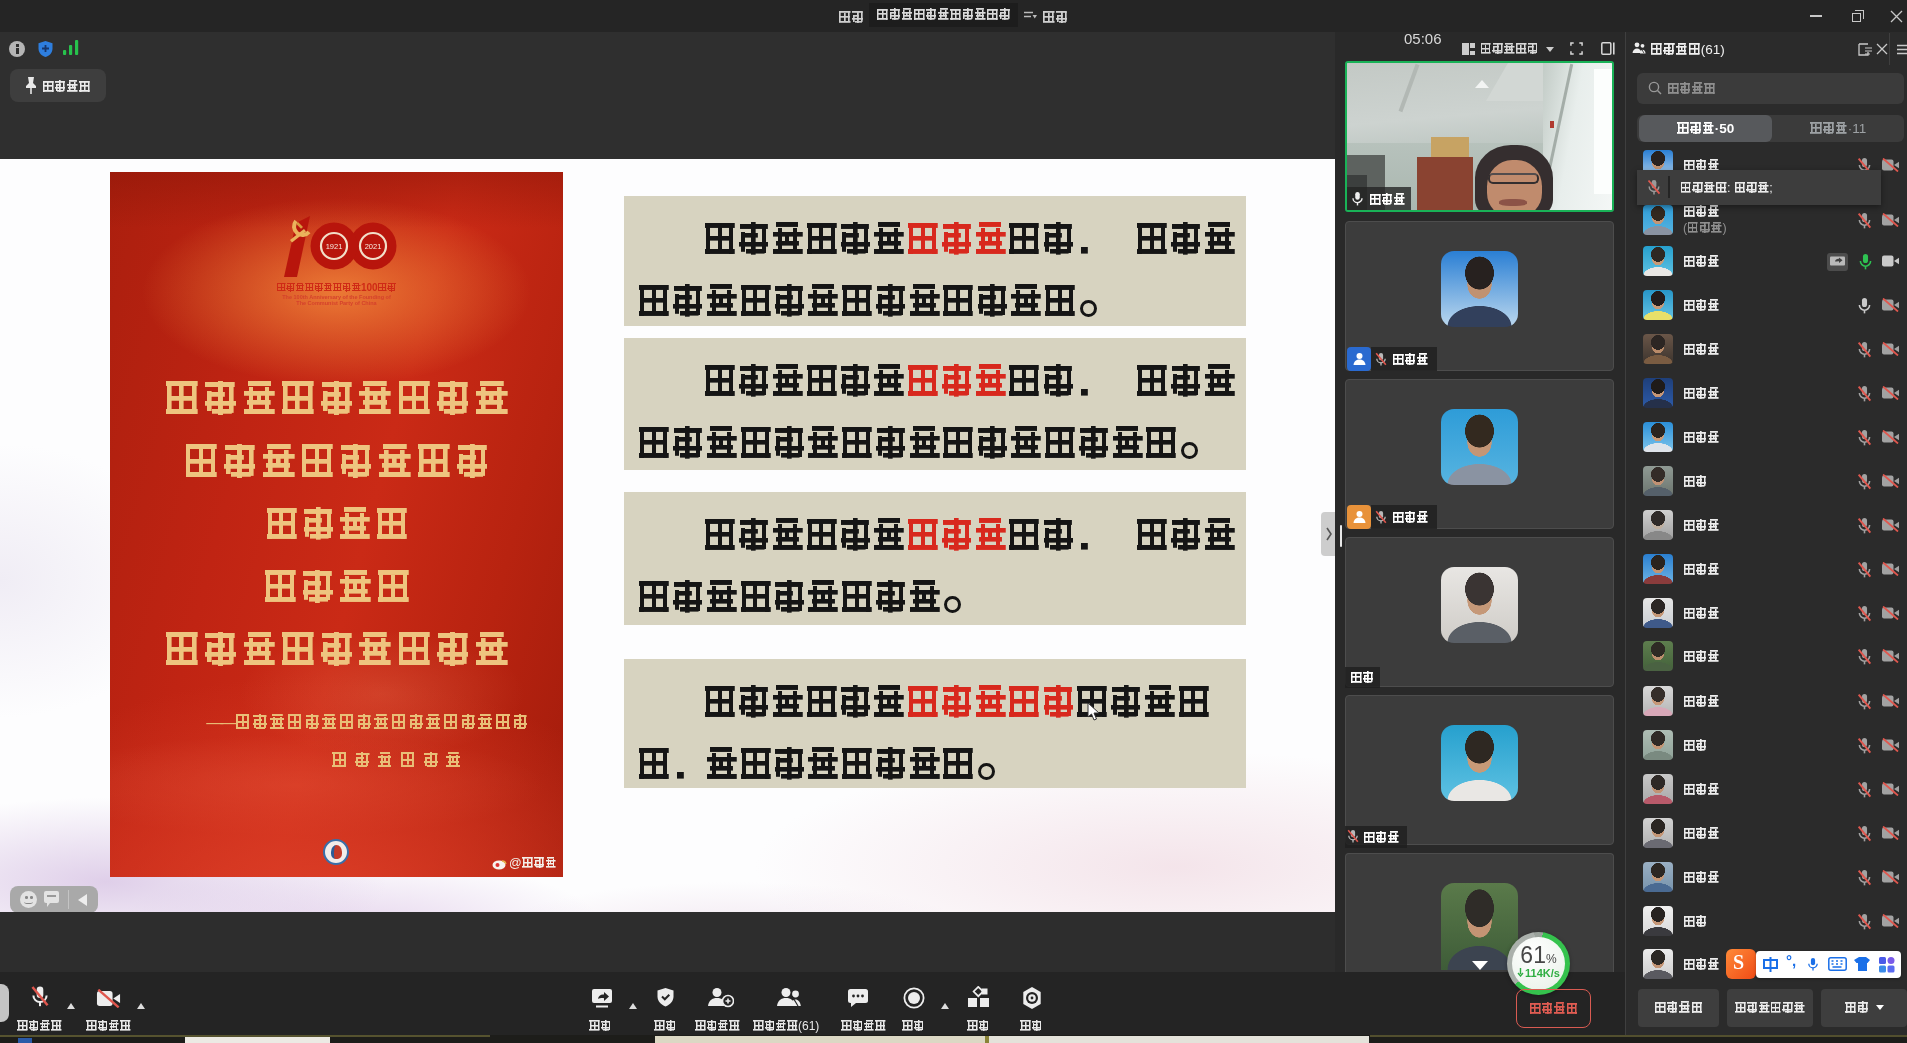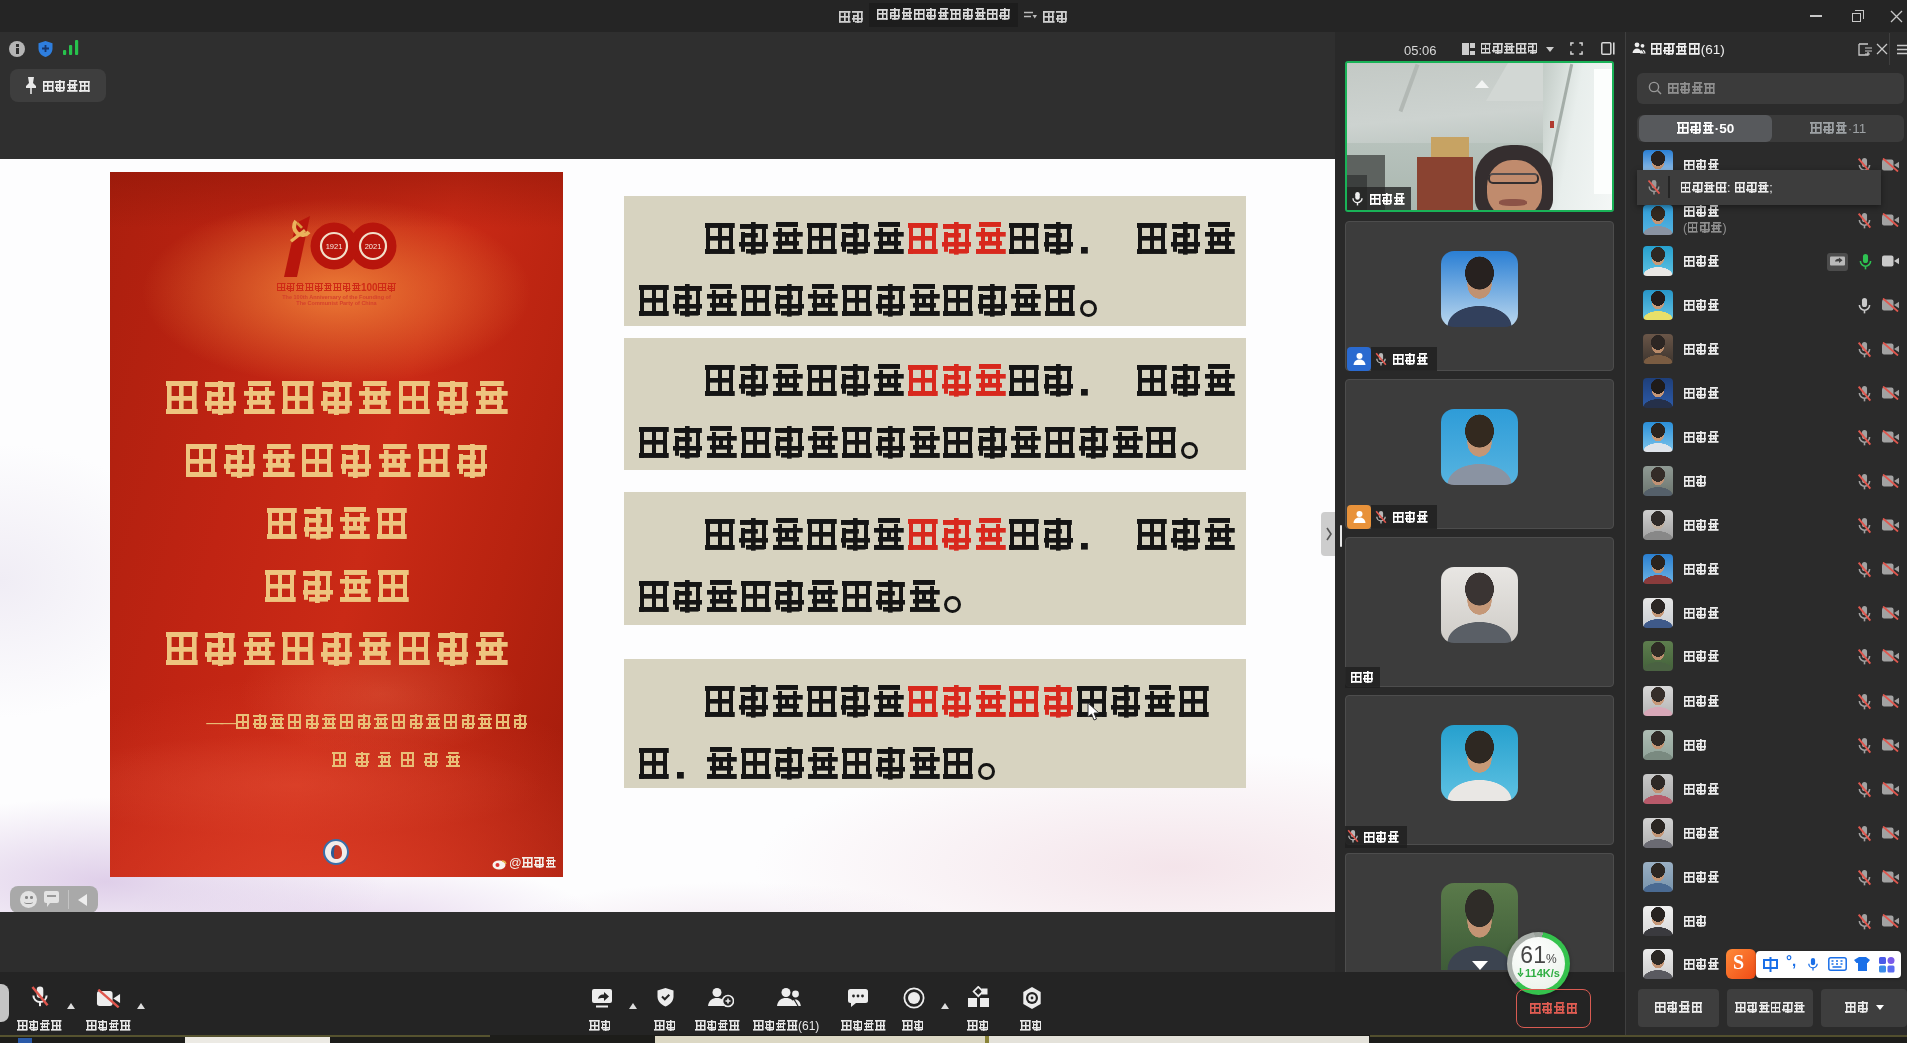--- a/index.html
+++ b/index.html
@@ -143,21 +143,21 @@
 <div class="ab" style="left:24px;top:900px;width:9px;height:4px;border-bottom:1.5px solid #888;border-radius:50%"></div>
 <div class="ab" style="left:44px;top:891px;width:15px;height:12px;background:#e3e3e3;border-radius:2px"></div>
 <div class="ab" style="left:47px;top:903px;width:0;height:0;border-left:3px solid #e3e3e3;border-bottom:4px solid transparent"></div>
 <div class="ab" style="left:47px;top:895px;width:9px;height:2px;background:#999"></div>
 <div class="ab" style="left:68px;top:890px;width:1px;height:19px;background:#c4c4c4"></div>
 <div class="ab" style="left:78px;top:894px;width:0;height:0;border-top:6px solid transparent;border-bottom:6px solid transparent;border-right:9px solid #ededed"></div>
 <div class="ab" style="left:-8px;top:984px;width:17px;height:38px;background:#c4c4c4;border-radius:8px;z-index:5"></div>
 <div class="ab" style="left:0;top:912px;width:1335px;height:60px;background:#2d2d2d"></div>
 <div class="ab" style="left:1335px;top:32px;width:290px;height:940px;background:#292929"></div>
 <div class="ab" style="left:0;top:972px;width:1625px;height:63px;background:#242424"></div>
-<div class="ab" style="left:1404px;top:43px;color:#d8d8d8;font-size:13px">05:06</div>
+<div class="ab" style="left:1404px;top:30px;color:#d8d8d8;font-size:15px">05:06</div>
 <svg class="ab" style="left:1462px;top:43px" width="13" height="12">
     <rect x="0" y="0" width="7" height="12" fill="#ccc"></rect>
     <rect x="8" y="0" width="5" height="5" fill="#ccc"></rect>
     <rect x="8" y="8" width="5" height="4" fill="#ccc"></rect>
   </svg>
 <div class="ab" style="left:1480px;top:42px;color:#d8d8d8;font-size:12.5px"><i class="cg c0"></i><i class="cg c1"></i><i class="cg c2"></i><i class="cg c0"></i><i class="cg c1"></i></div>
 <div class="ab" style="left:1546px;top:47px;width:0;height:0;border-left:4px solid transparent;border-right:4px solid transparent;border-top:5px solid #ccc"></div>
 <svg class="ab" style="left:1570px;top:42px" width="13" height="13" viewBox="0 0 14 14">
     <path d="M1 4V1h3M10 1h3v3M13 10v3h-3M4 13H1v-3" stroke="#d8d8d8" stroke-width="1.6" fill="none"></path>
   </svg>

